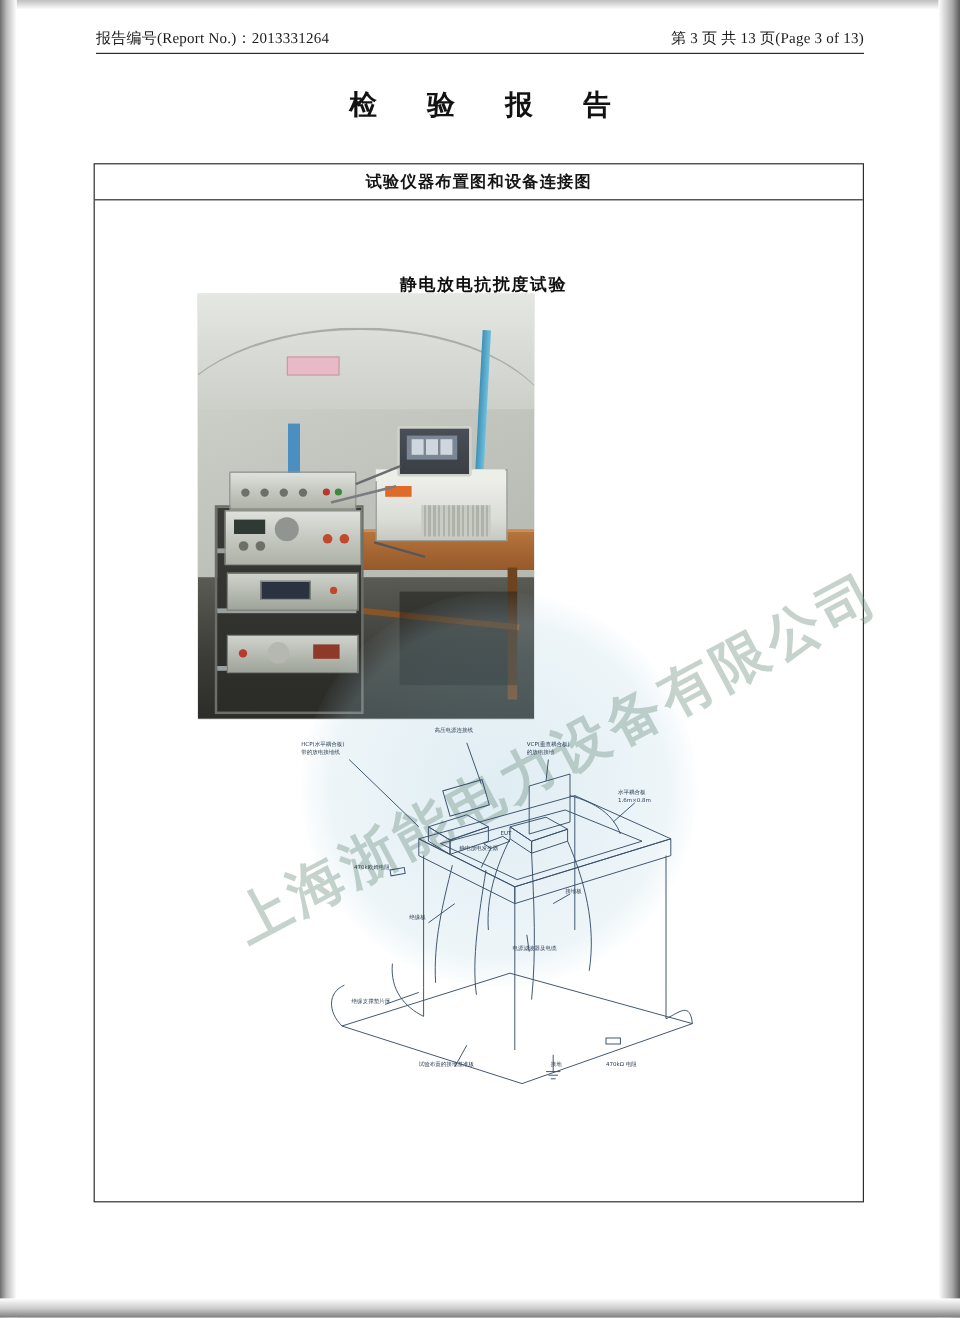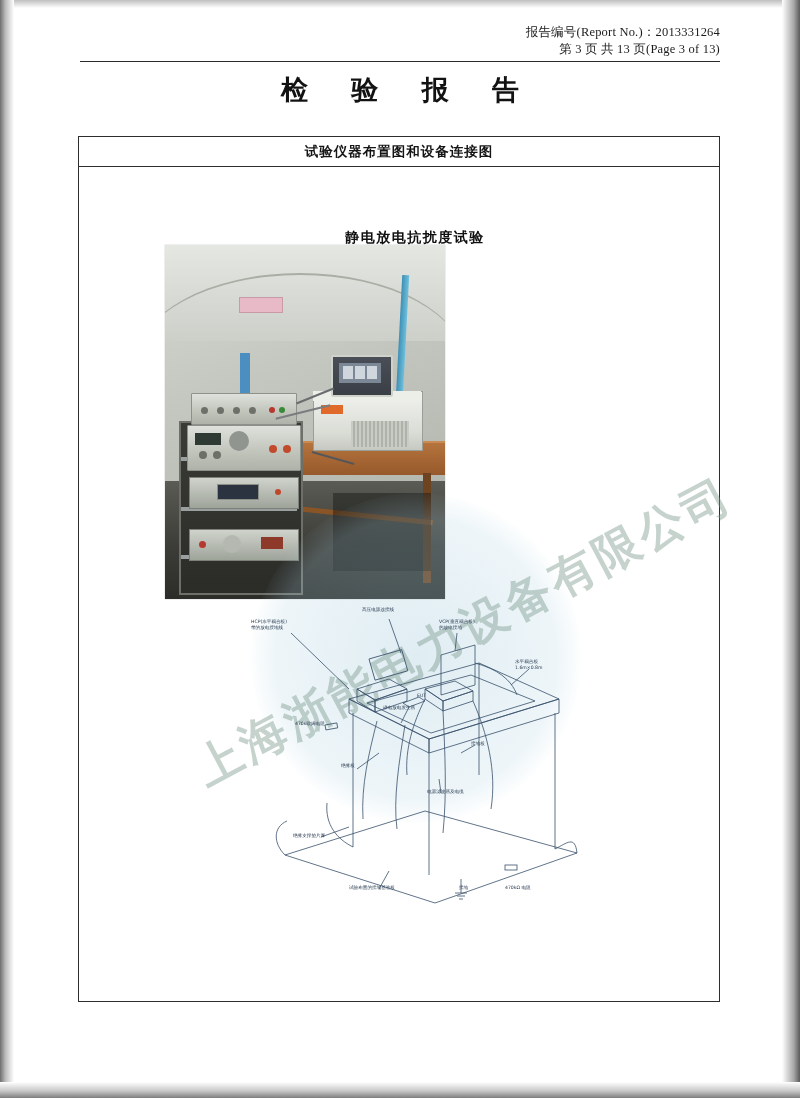--- a/index.html
+++ b/index.html
@@ -45,33 +45,32 @@
     left: 80px;
     top: 24px;
     width: 640px;
     display: flex;
     justify-content: space-between;
     align-items: flex-end;
     font-size: 12.5px;
     color: #1b1b1b;
     padding-bottom: 3px;
     border-bottom: 1.2px solid #2b2b2b;
-    flex-direction: column;
   }
   .header .left { letter-spacing: 0.2px; }
   .header .right { letter-spacing: 0.2px; }
 
   
   .title-cn {
     position: absolute;
     top: 72px;
     left: 0;
     width: 800px;
     text-align: center;
-    font-size: 27px;
+    font-size: 23px;
     font-weight: bold;
     letter-spacing: 17px;
     color: #121212;
     font-family: "DejaVu Serif", serif;
     text-indent: 17px;
   }
   .title-en {
     position: absolute;
     top: 112px;
     left: 0;
@@ -108,21 +107,21 @@
     justify-content: center;
     font-size: 13.5px;
     font-weight: bold;
     color: #151515;
     letter-spacing: 1px;
     font-family: "DejaVu Serif", serif;
   }
 
   .section-title {
     position: absolute;
-    left: 16px;
+    left: 4px;
     top: 92px;
     width: 100%;
     text-align: center;
     font-size: 14px;
     font-weight: bold;
     color: #101010;
     letter-spacing: 1.5px;
     font-family: "DejaVu Serif", serif;
   }
 

